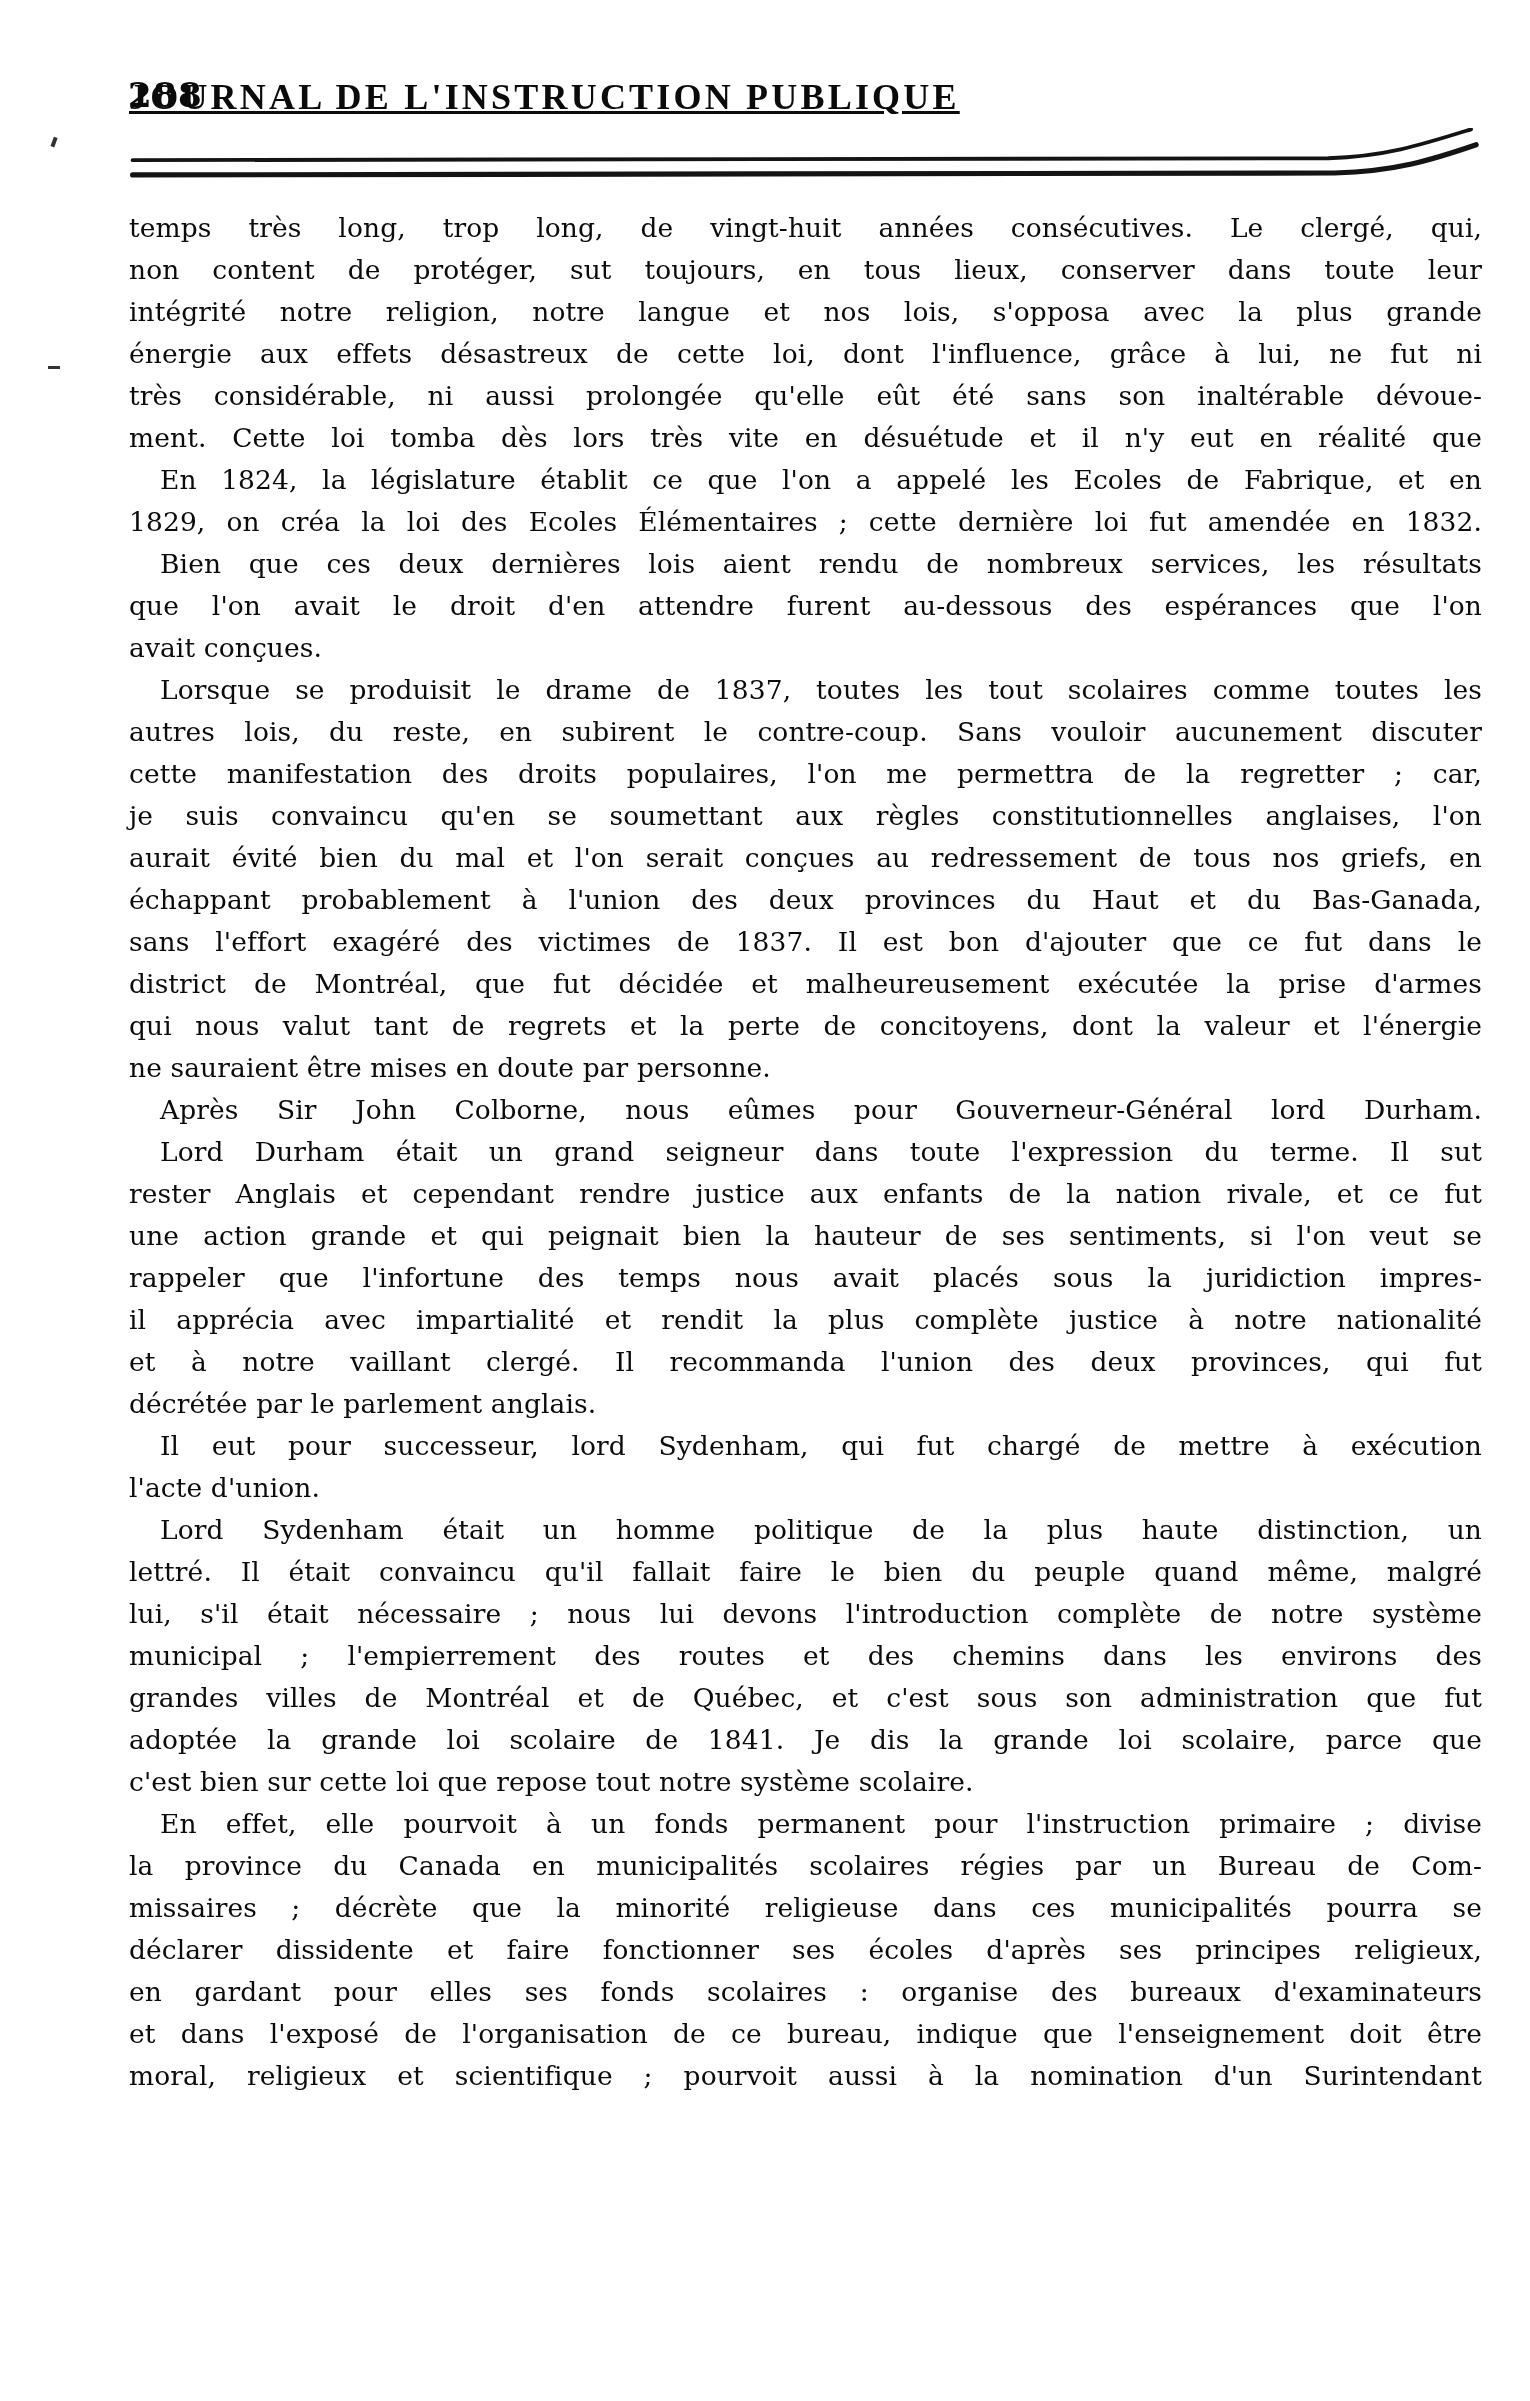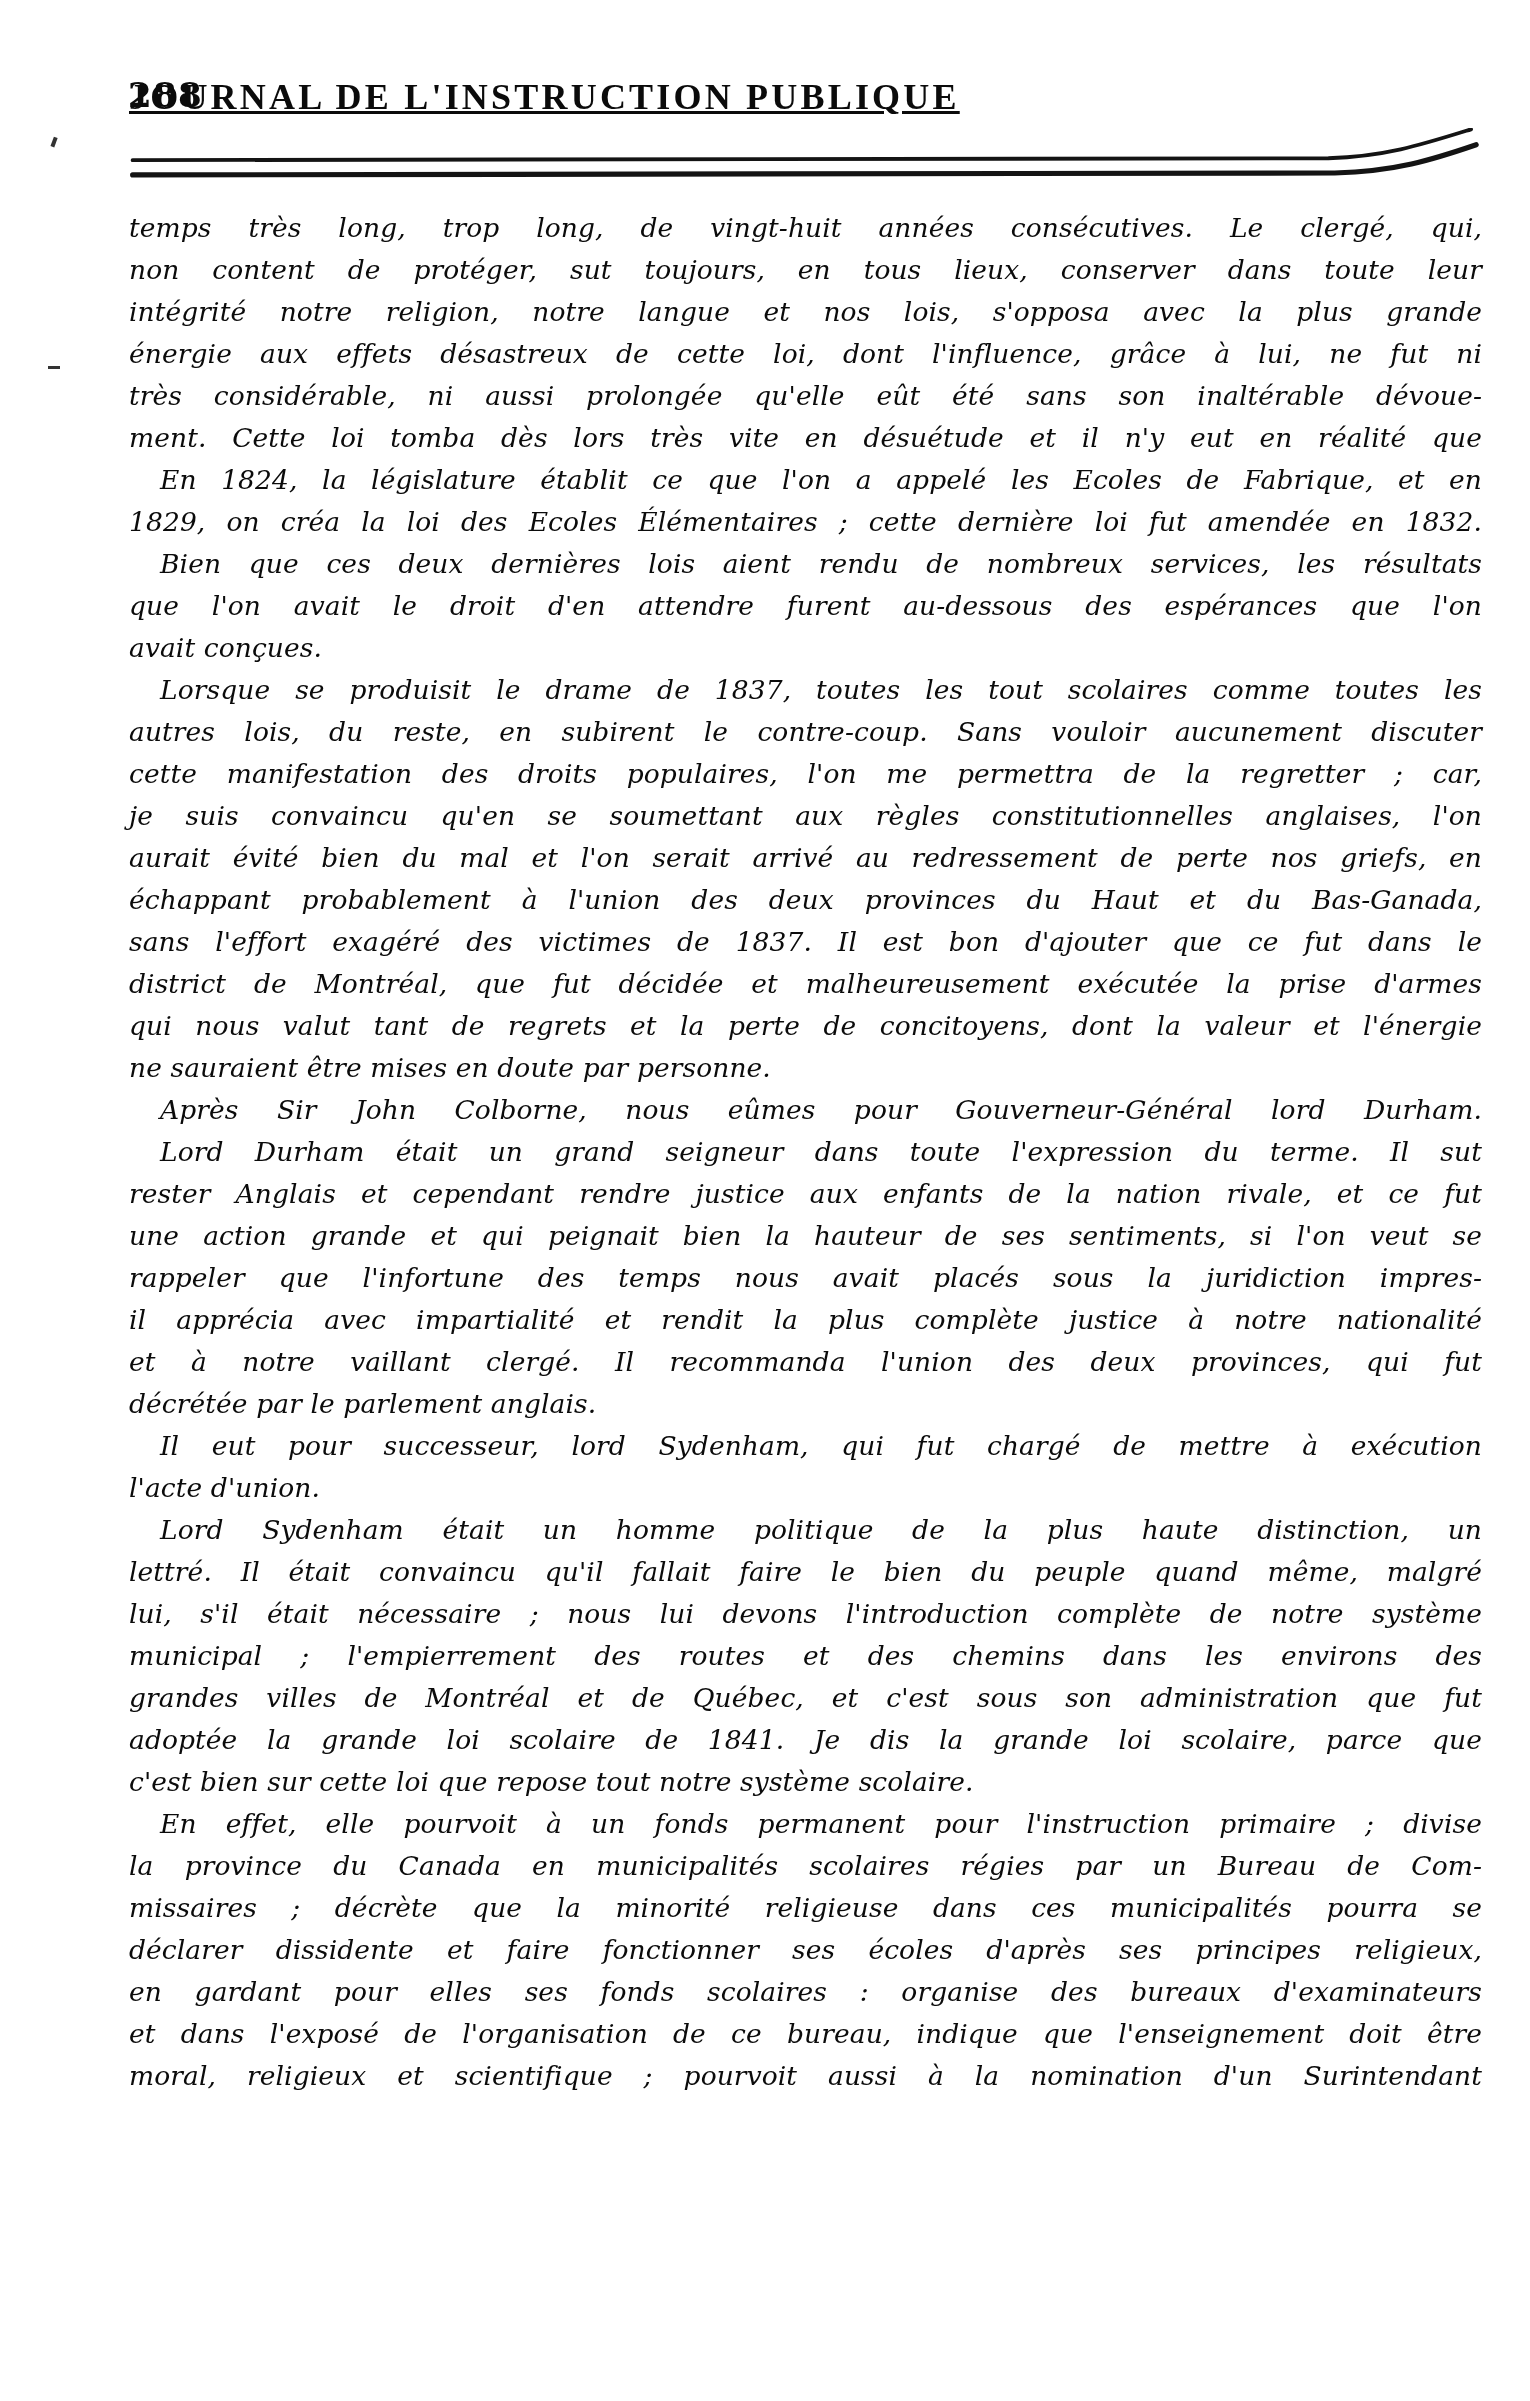--- a/index.html
+++ b/index.html
@@ -52,21 +52,20 @@
   .body-text {
     margin: 24.6px 48px 0 129px;
     font-size: 26.5px;
     line-height: 42px;
     letter-spacing: 0.1px;
   }
   .para { margin: 0; }
   .line {
     text-align: justify;
     text-align-last: justify;
-    font-style: italic;
   }
   .line.left-last {
     text-align-last: left;
   }
   .line.indent {
     text-indent: 31px;
   }
   
   .speck1, .speck2 {
     position: absolute;
@@ -110,21 +109,21 @@
       <div class="para">
         <div class="line indent">Bien que ces deux dernières lois aient rendu de nombreux services, les résultats</div>
         <div class="line">que l'on avait le droit d'en attendre furent au-dessous des espérances que l'on</div>
         <div class="line left-last">avait conçues.</div>
       </div>
       <div class="para">
         <div class="line indent">Lorsque se produisit le drame de 1837, toutes les tout scolaires comme toutes les</div>
         <div class="line">autres lois, du reste, en subirent le contre-coup.  Sans vouloir aucunement discuter</div>
         <div class="line">cette manifestation des droits populaires, l'on me permettra de la regretter ; car,</div>
         <div class="line">je suis convaincu qu'en se soumettant aux règles constitutionnelles anglaises, l'on</div>
-        <div class="line">aurait évité bien du mal et l'on serait arrivé au redressement de perte nos griefs, en</div>
+        <div class="line">aurait évité bien du mal et l'on serait conçues au redressement de tous nos griefs, en</div>
         <div class="line">échappant probablement à l'union des deux provinces du Haut et du Bas-Ganada,</div>
         <div class="line">sans l'effort exagéré des victimes de 1837.  Il est bon d'ajouter que ce fut dans le</div>
         <div class="line">district de Montréal, que fut décidée et malheureusement exécutée la prise d'armes</div>
         <div class="line">qui nous valut tant de regrets et la perte de concitoyens, dont la valeur et l'énergie</div>
         <div class="line left-last">ne sauraient être mises en doute par personne.</div>
       </div>
       <div class="para">
         <div class="line indent">Après Sir John Colborne, nous eûmes pour Gouverneur-Général lord Durham.</div>
       </div>
       <div class="para">

